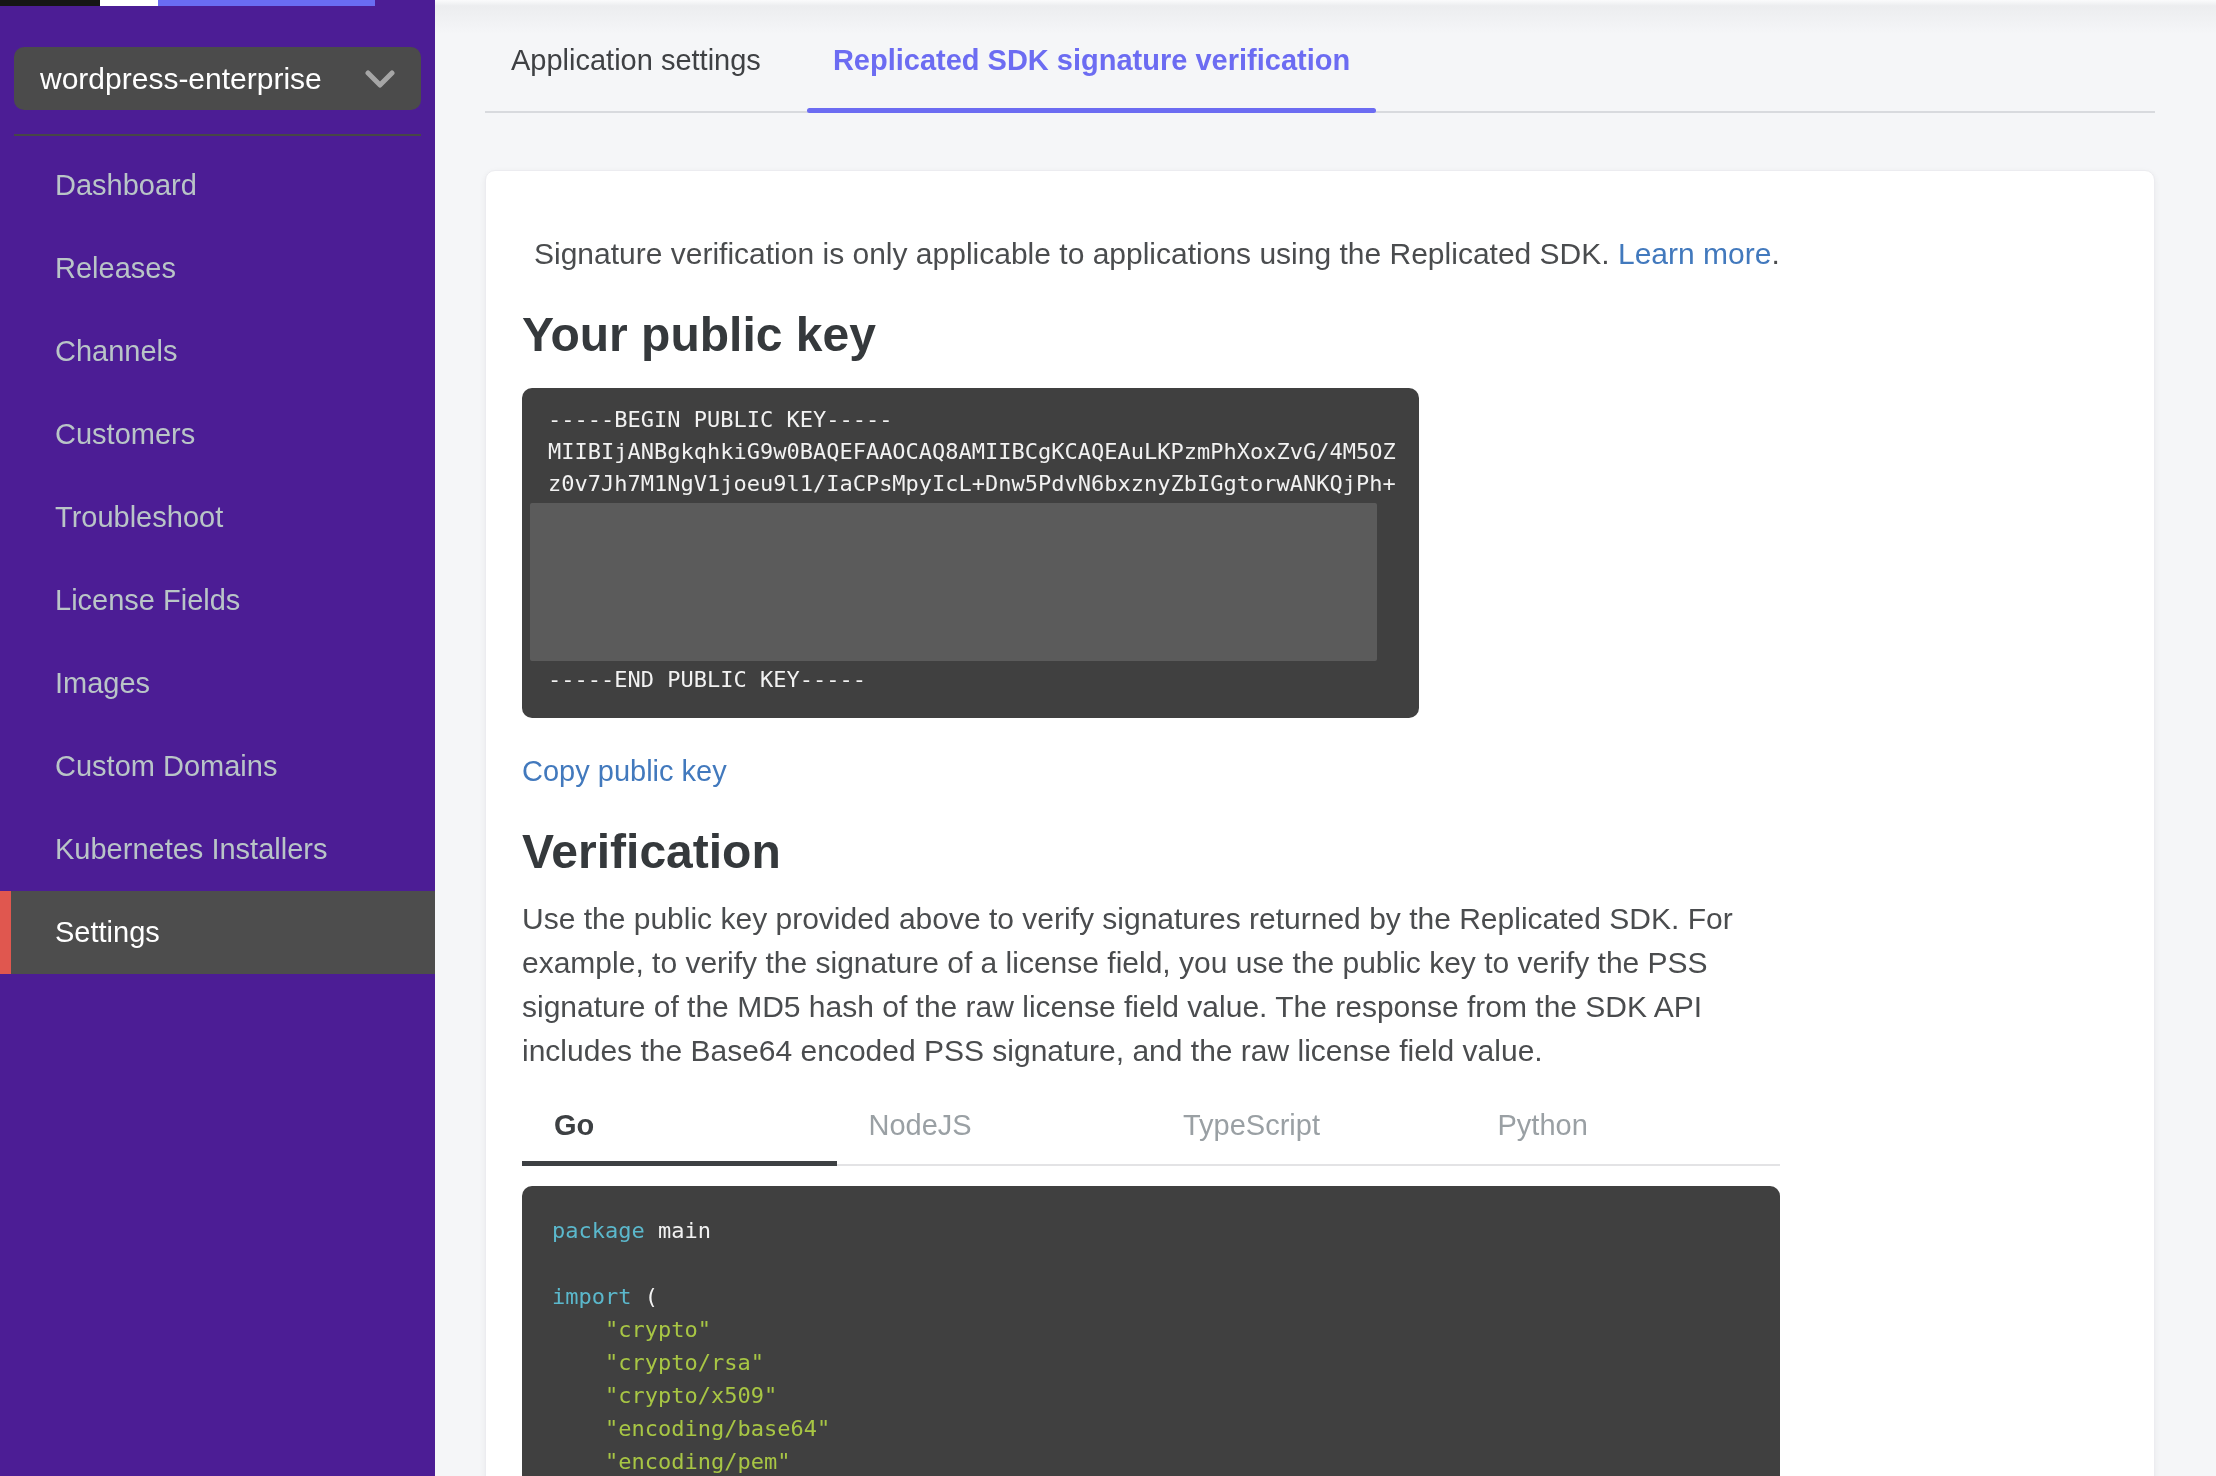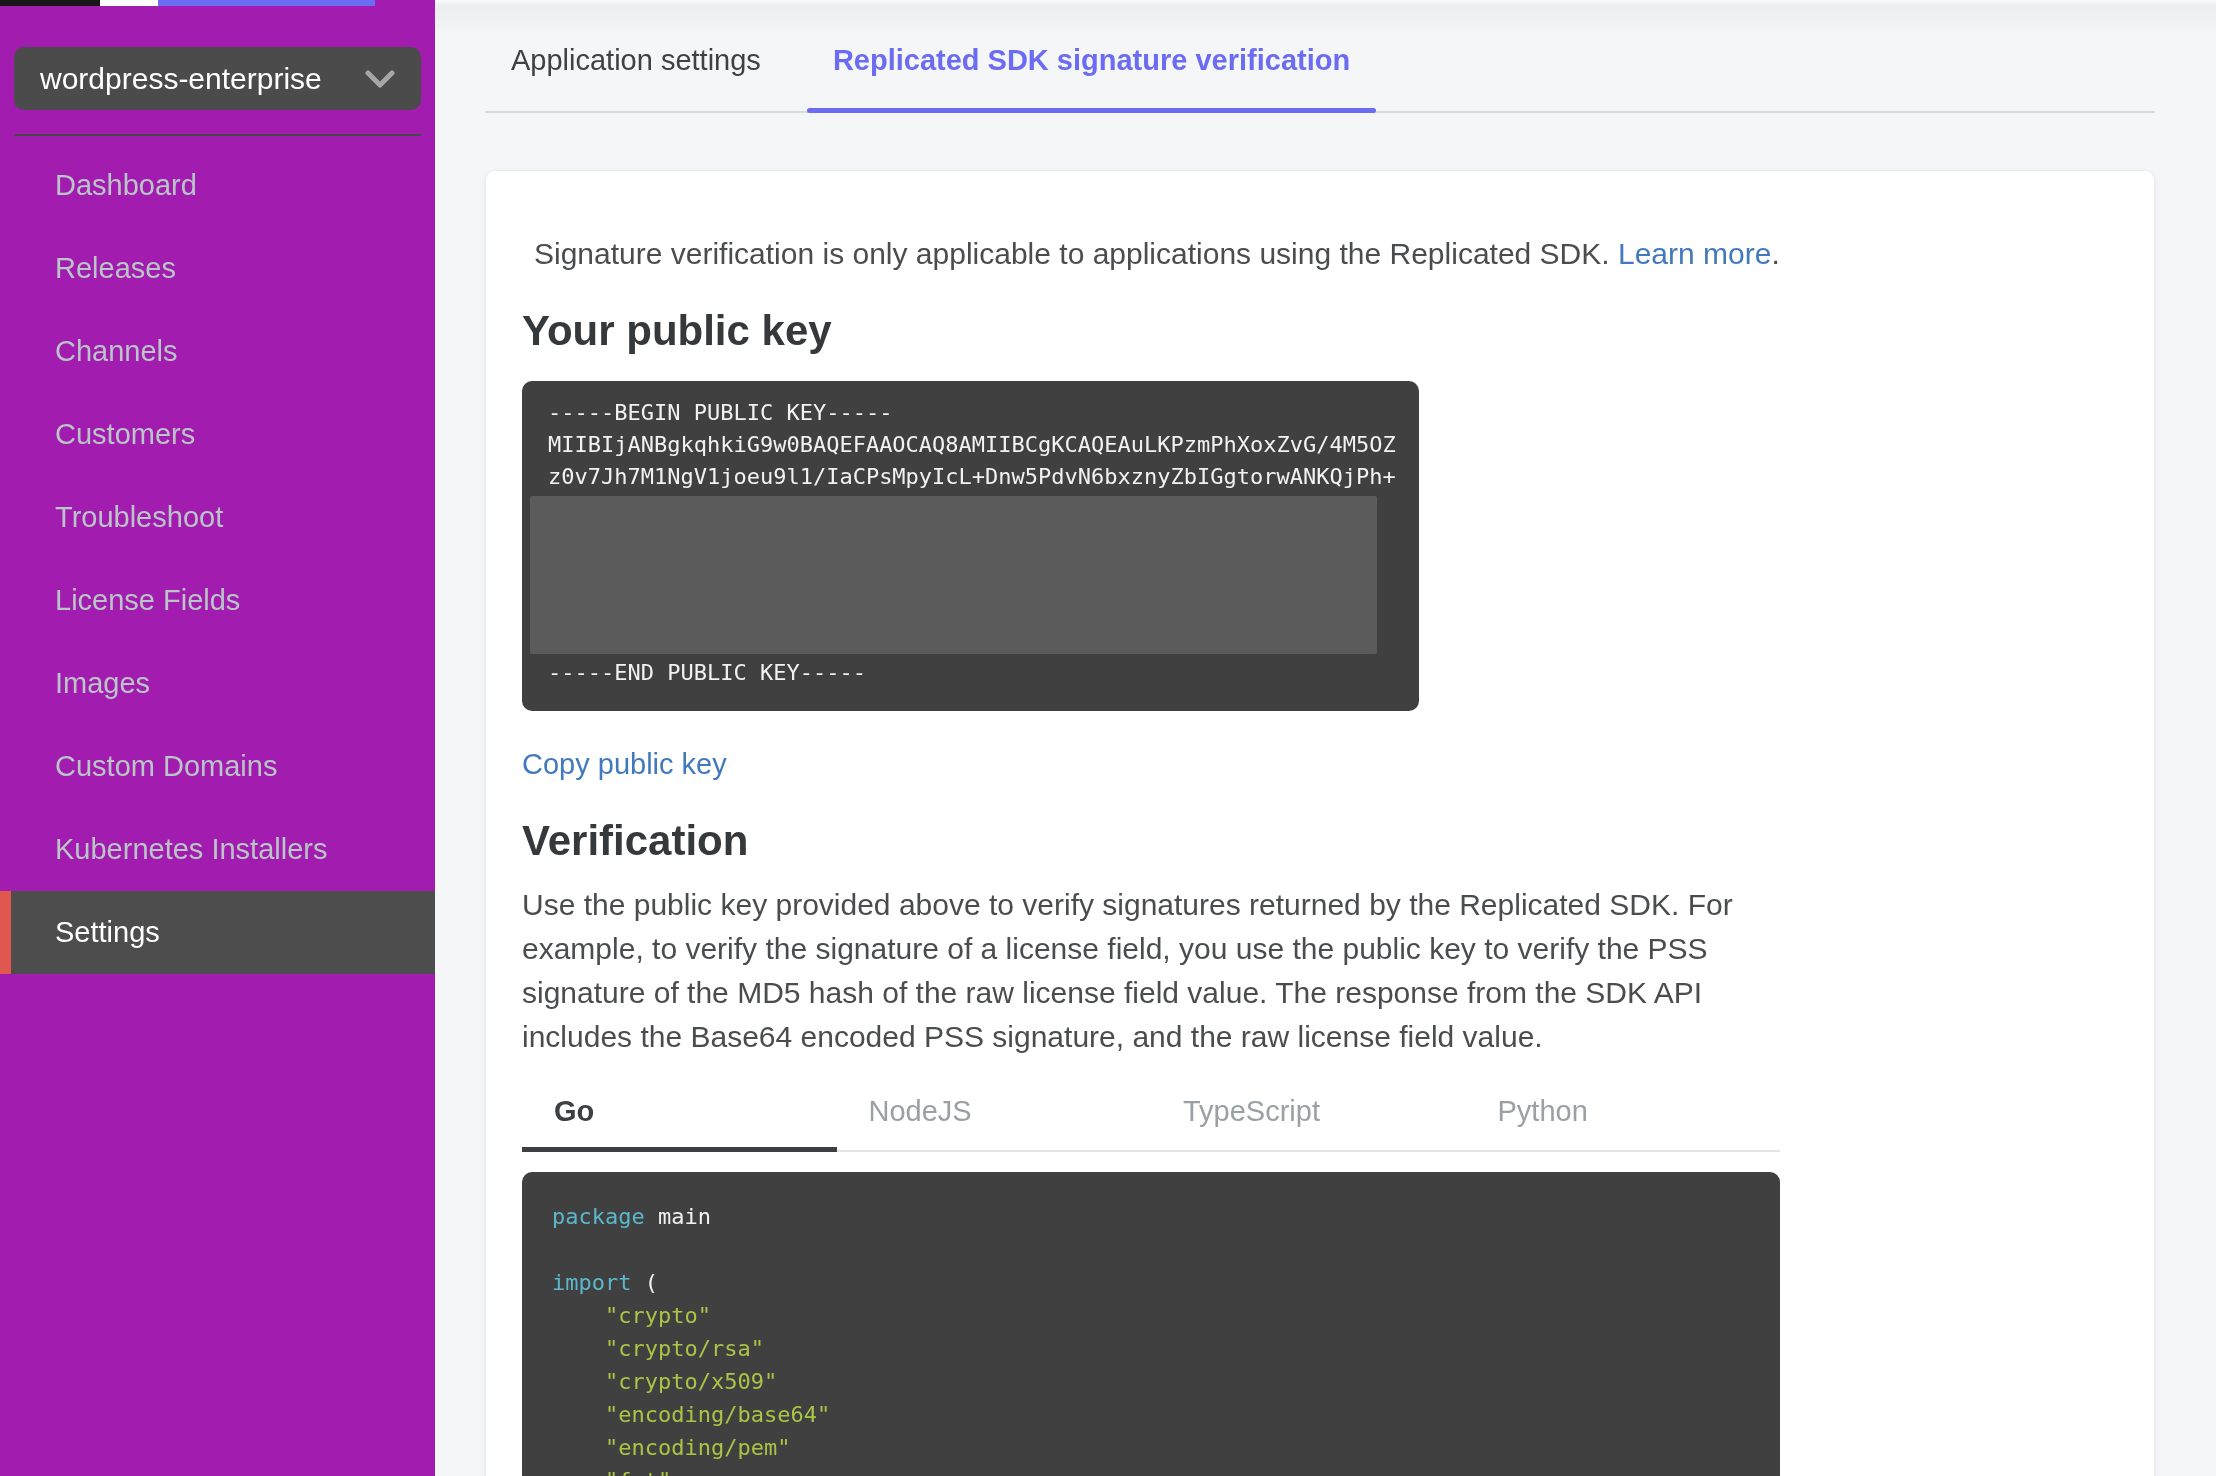--- a/index.html
+++ b/index.html
@@ -8,21 +8,21 @@
     font-family:"Liberation Sans",sans-serif;background:#f5f6f8;
   }
   
   .top-strip{position:absolute;top:0;left:0;width:2216px;height:6px;z-index:10;display:flex;}
   .ts-black{width:100px;height:6px;background:#161616;}
   .ts-white{width:58px;height:6px;background:#ffffff;}
   .ts-purple{width:217px;height:6px;background:#6a6cf2;}
   
   .app{display:flex;width:100%;height:100%;}
   
-  .sidebar{width:435px;flex-shrink:0;background:#a21caf;position:relative;}
+  .sidebar{width:435px;flex-shrink:0;background:#4c1d95;position:relative;}
   .app-select{
     margin:47px 14px 0 14px;height:63px;background:#4b4b4b;border-radius:10px;
     display:flex;align-items:center;justify-content:space-between;
     padding:0 26px;color:#ffffff;font-size:30px;cursor:pointer;
   }
   .side-divider{margin:24px 14px 0 14px;border-top:2px solid #474747;}
   .nav{margin-top:8px;}
   .nav-item{
     height:83px;display:flex;align-items:center;
     border-left:11px solid transparent;padding-left:44px;
@@ -48,21 +48,21 @@
     background:#6c6cf2;border-radius:3px;
   }
   
   .card{
     margin-top:57px;background:#ffffff;border:1px solid #ececf0;border-radius:10px;
     box-shadow:0 2px 6px rgba(0,0,0,0.06);
     padding:54px 36px 120px 36px;box-sizing:border-box;height:1400px;
   }
   .intro{margin:12px;font-size:30px;color:#4a4c4e;}
   .link{color:#4279bd;text-decoration:none;cursor:pointer;}
-  h2{margin:36px 0 0 0;font-size:42px;font-weight:600;color:#35393c;}
+  h2{margin:36px 0 0 0;font-size:48px;font-weight:600;color:#35393c;}
   
   .codeblock{
     background:#404040;border-radius:10px;color:#f2f2f2;
     font-family:"DejaVu Sans Mono","Liberation Mono",monospace;
     font-size:22px;line-height:32px;box-sizing:border-box;
   }
   .keyblock{margin-top:26px;width:897px;padding:16px 26px 22px 26px;}
   .cline{white-space:pre;min-height:32px;}
   .redacted{height:158px;background:#5b5b5b;margin:3px 16px 3px -18px;border-radius:2px;}
   .copy{display:inline-block;margin-top:37px;font-size:29px;}

